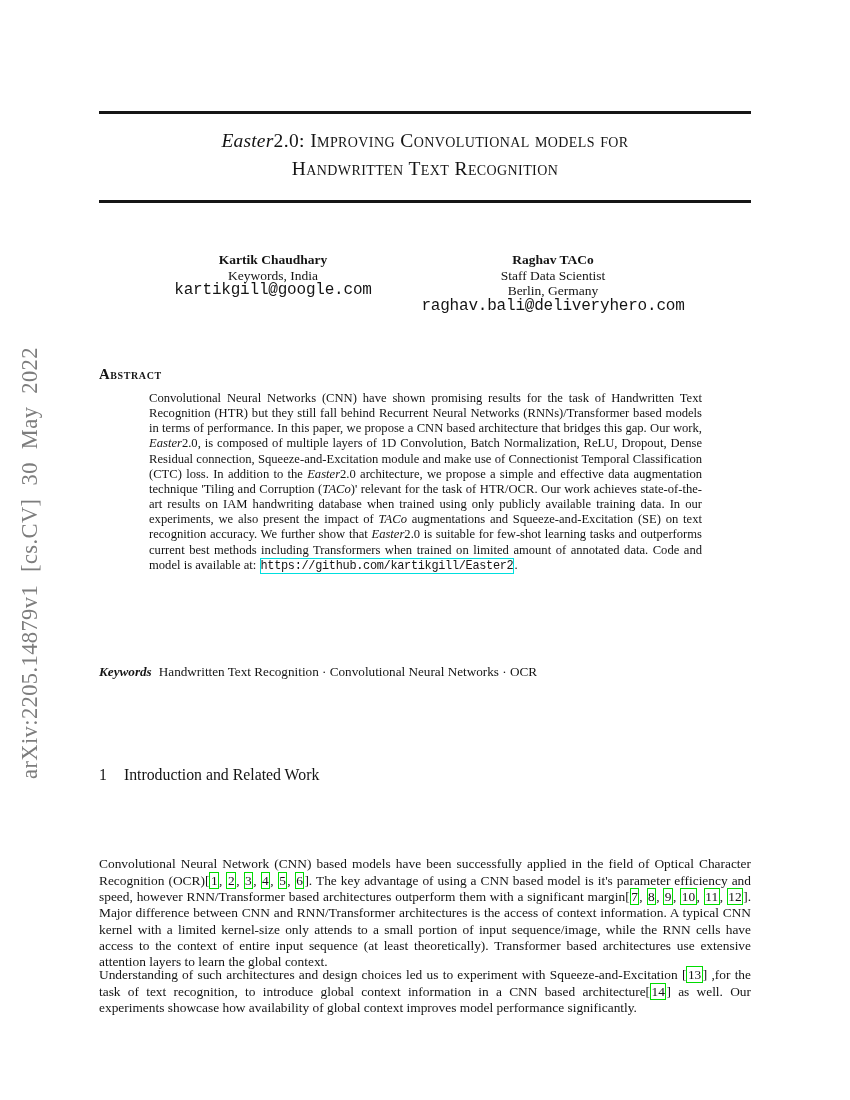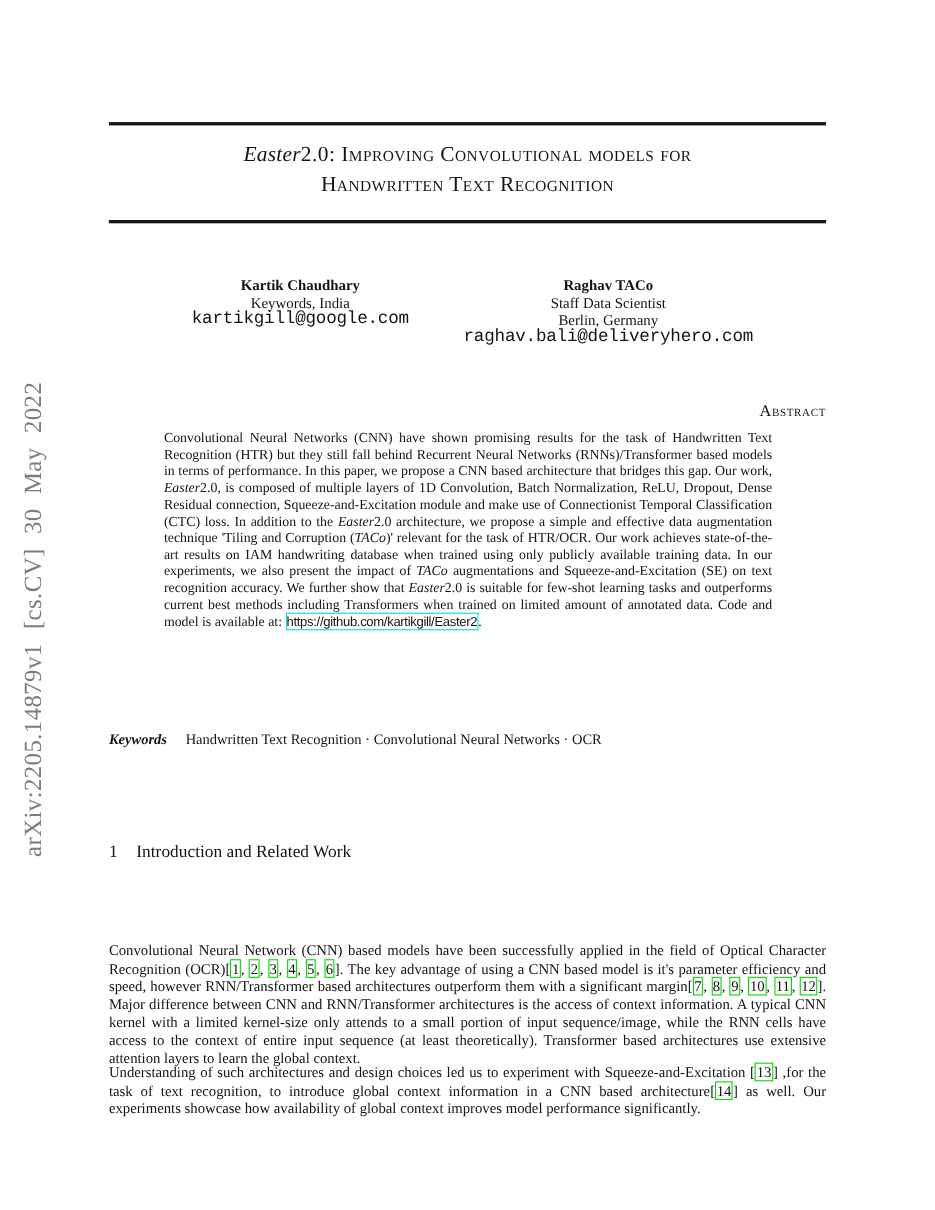--- a/index.html
+++ b/index.html
@@ -36,51 +36,51 @@
   
   .authors{position:absolute;left:99px;top:252px;width:652px;height:72px;}
   .author{position:absolute;top:0;text-align:center;font-size:13.5px;line-height:15.6px;}
   .author-1{left:22px;width:304px;}
   .author-2{left:302px;width:304px;}
   .author .name{font-weight:bold;}
   .author .email{font-family:Liberation Mono, monospace;font-size:16px;letter-spacing:-0.2px;}
 
   
   .abs-head{
-    position:absolute;left:99px;top:366px;width:652px;text-align:right;
-    font-weight:normal;font-variant:small-caps;font-size:14.8px;letter-spacing:0.6px;
+    position:absolute;left:99px;top:366px;width:652px;text-align:left;
+    font-weight:bold;font-variant:small-caps;font-size:14.8px;letter-spacing:0.6px;
   }
   .abs-body{
     position:absolute;left:149px;top:391px;width:553px;
     font-size:12.6px;line-height:15.15px;text-align:justify;
   }
 
   
   .keywords{position:absolute;left:99px;top:664px;width:652px;font-size:13.2px;}
-  .kw-label{font-weight:bold;font-style:italic;margin-right:17px;}
+  .kw-label{font-weight:bold;font-style:italic;margin-right:7px;}
 
   
   .section-head{
     position:absolute;left:99px;top:766px;width:652px;margin:0;
     font-size:15.8px;font-weight:normal;
   }
   .sec-num{display:inline-block;margin-right:17px;}
 
   
   .para{
     position:absolute;left:99px;width:652px;
     font-size:13.4px;line-height:16.35px;text-align:justify;
   }
   .para-1{top:843px;}
   .para-2{top:954px;}
 
   .seg-i{font-style:italic;}
   .cite-box{border:1px solid #00dc00;padding:0 0.5px;cursor:pointer;}
   .link-box{
-    border:1px solid #00dede;font-family:Liberation Sans, sans-serif;
+    border:1px solid #00dede;font-family:Liberation Mono, monospace;
     font-size:11.9px;letter-spacing:-0.3px;padding:0 0;cursor:pointer;
   }
 </style>
 </head>
 <body>
 
 <div class="page">
 
   <div class="watermark">arXiv:2205.14879v1 [cs.CV] 30 May 2022</div>
 

